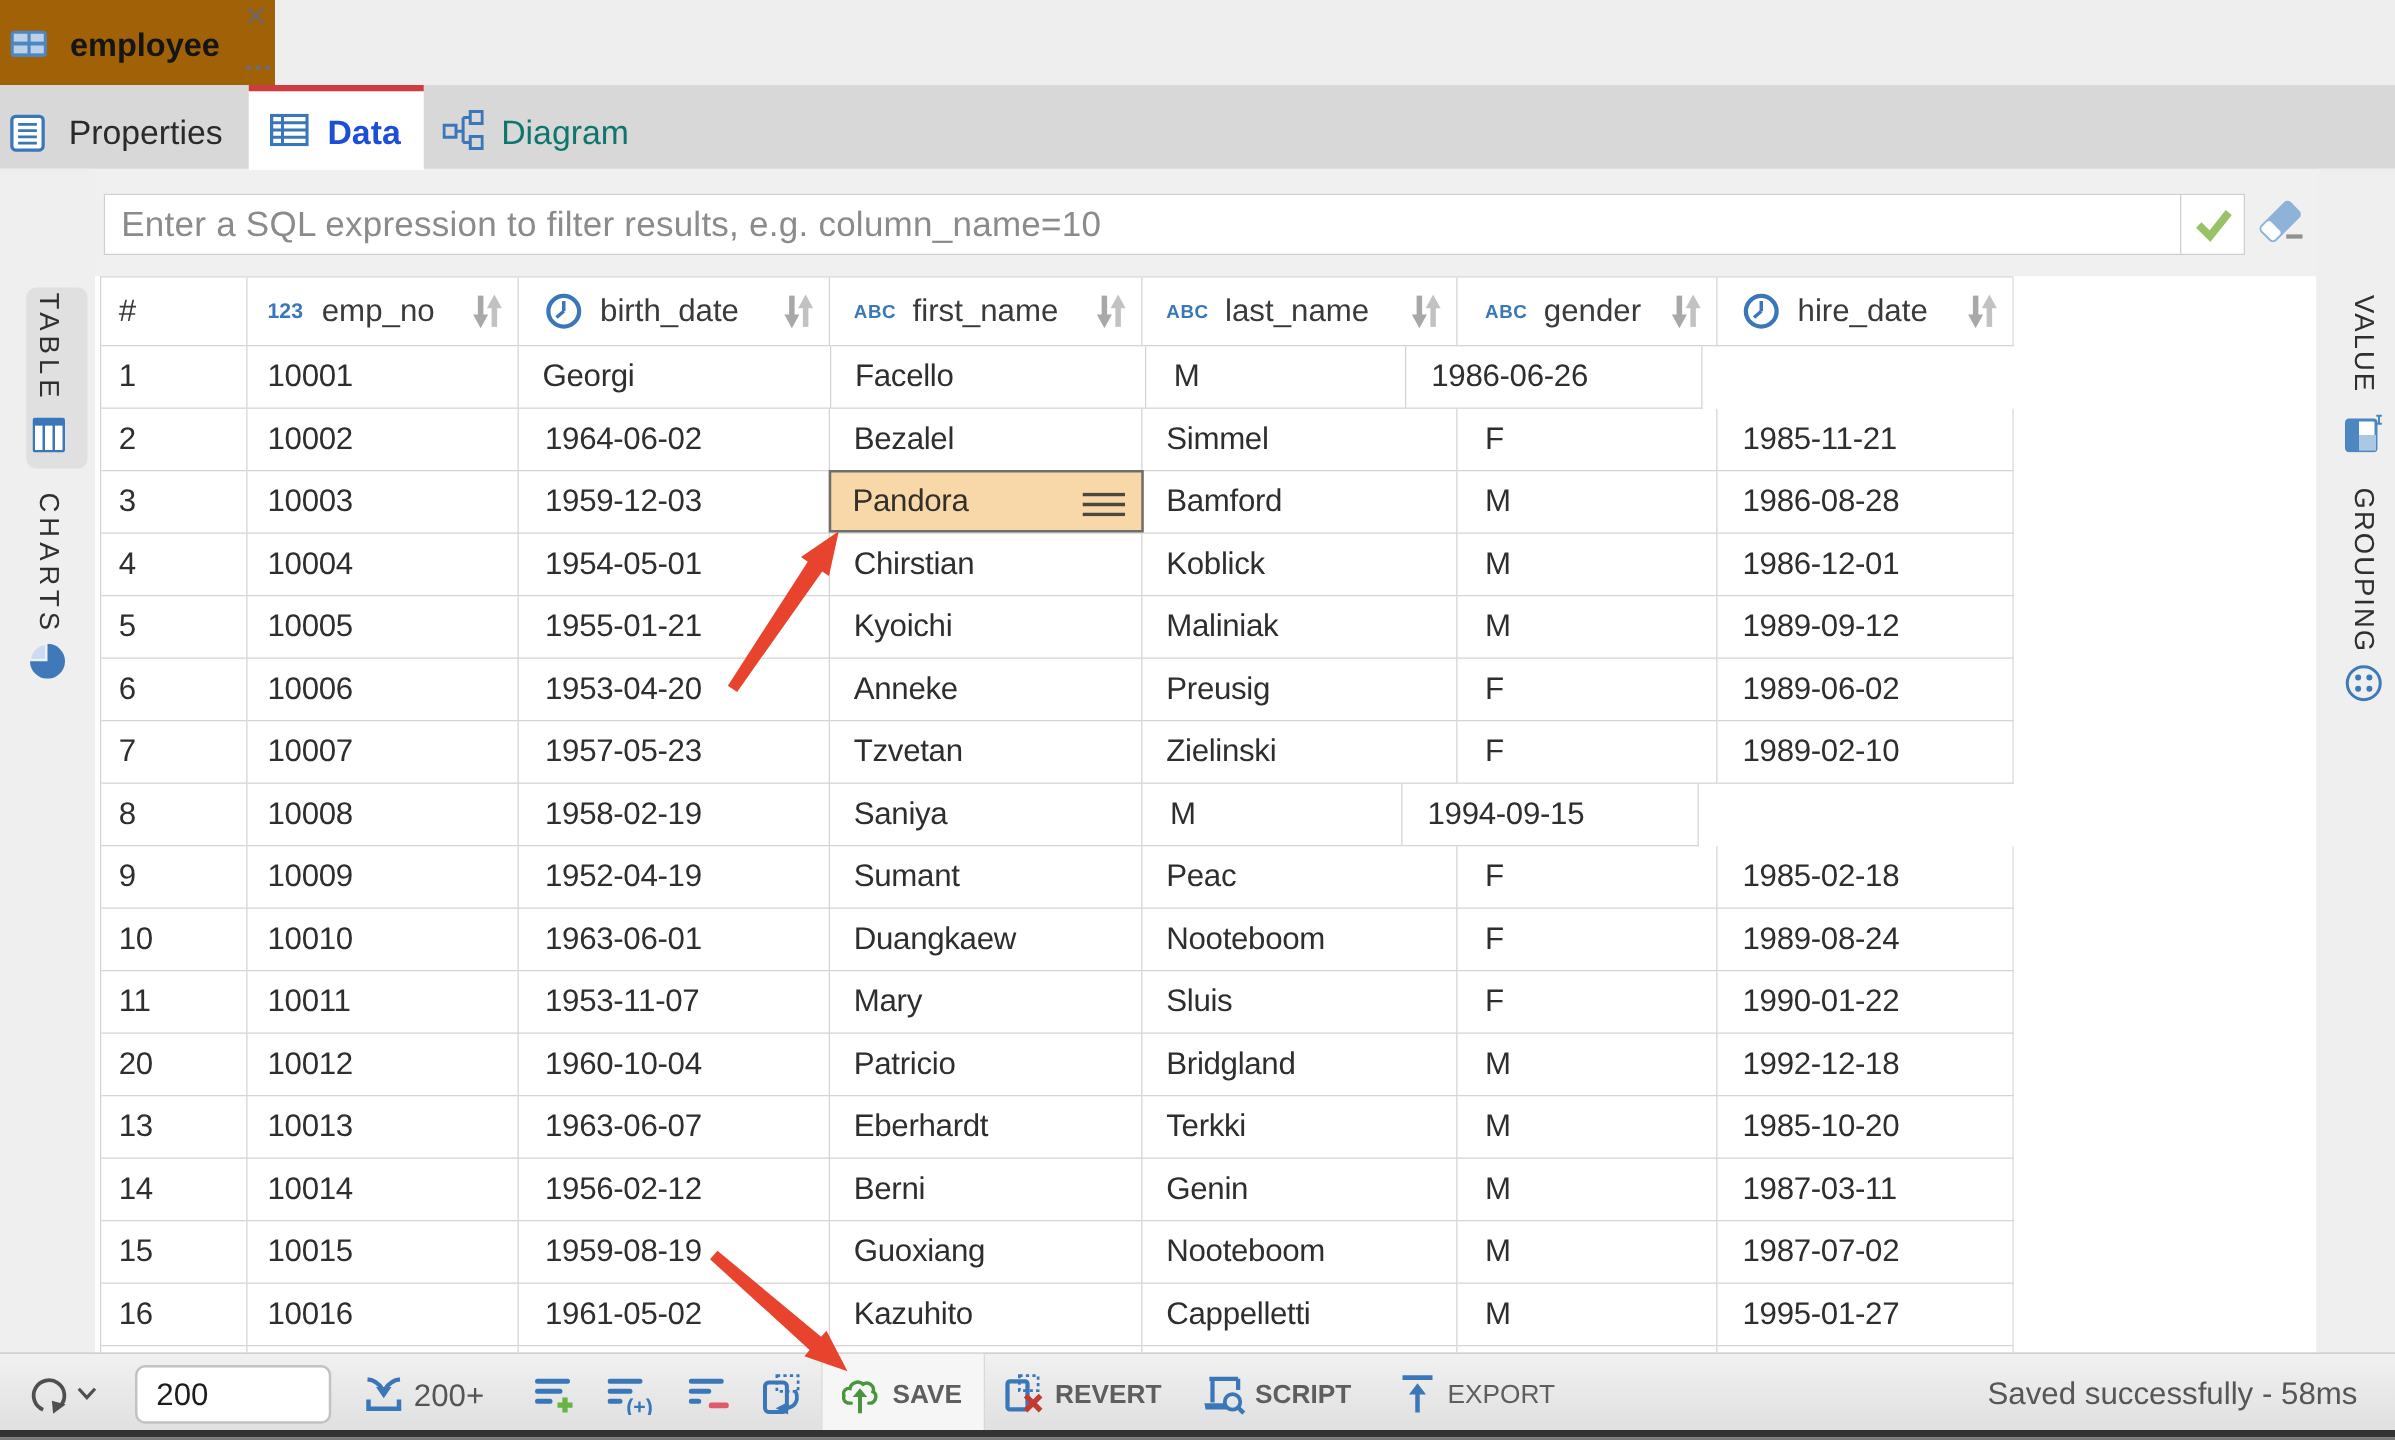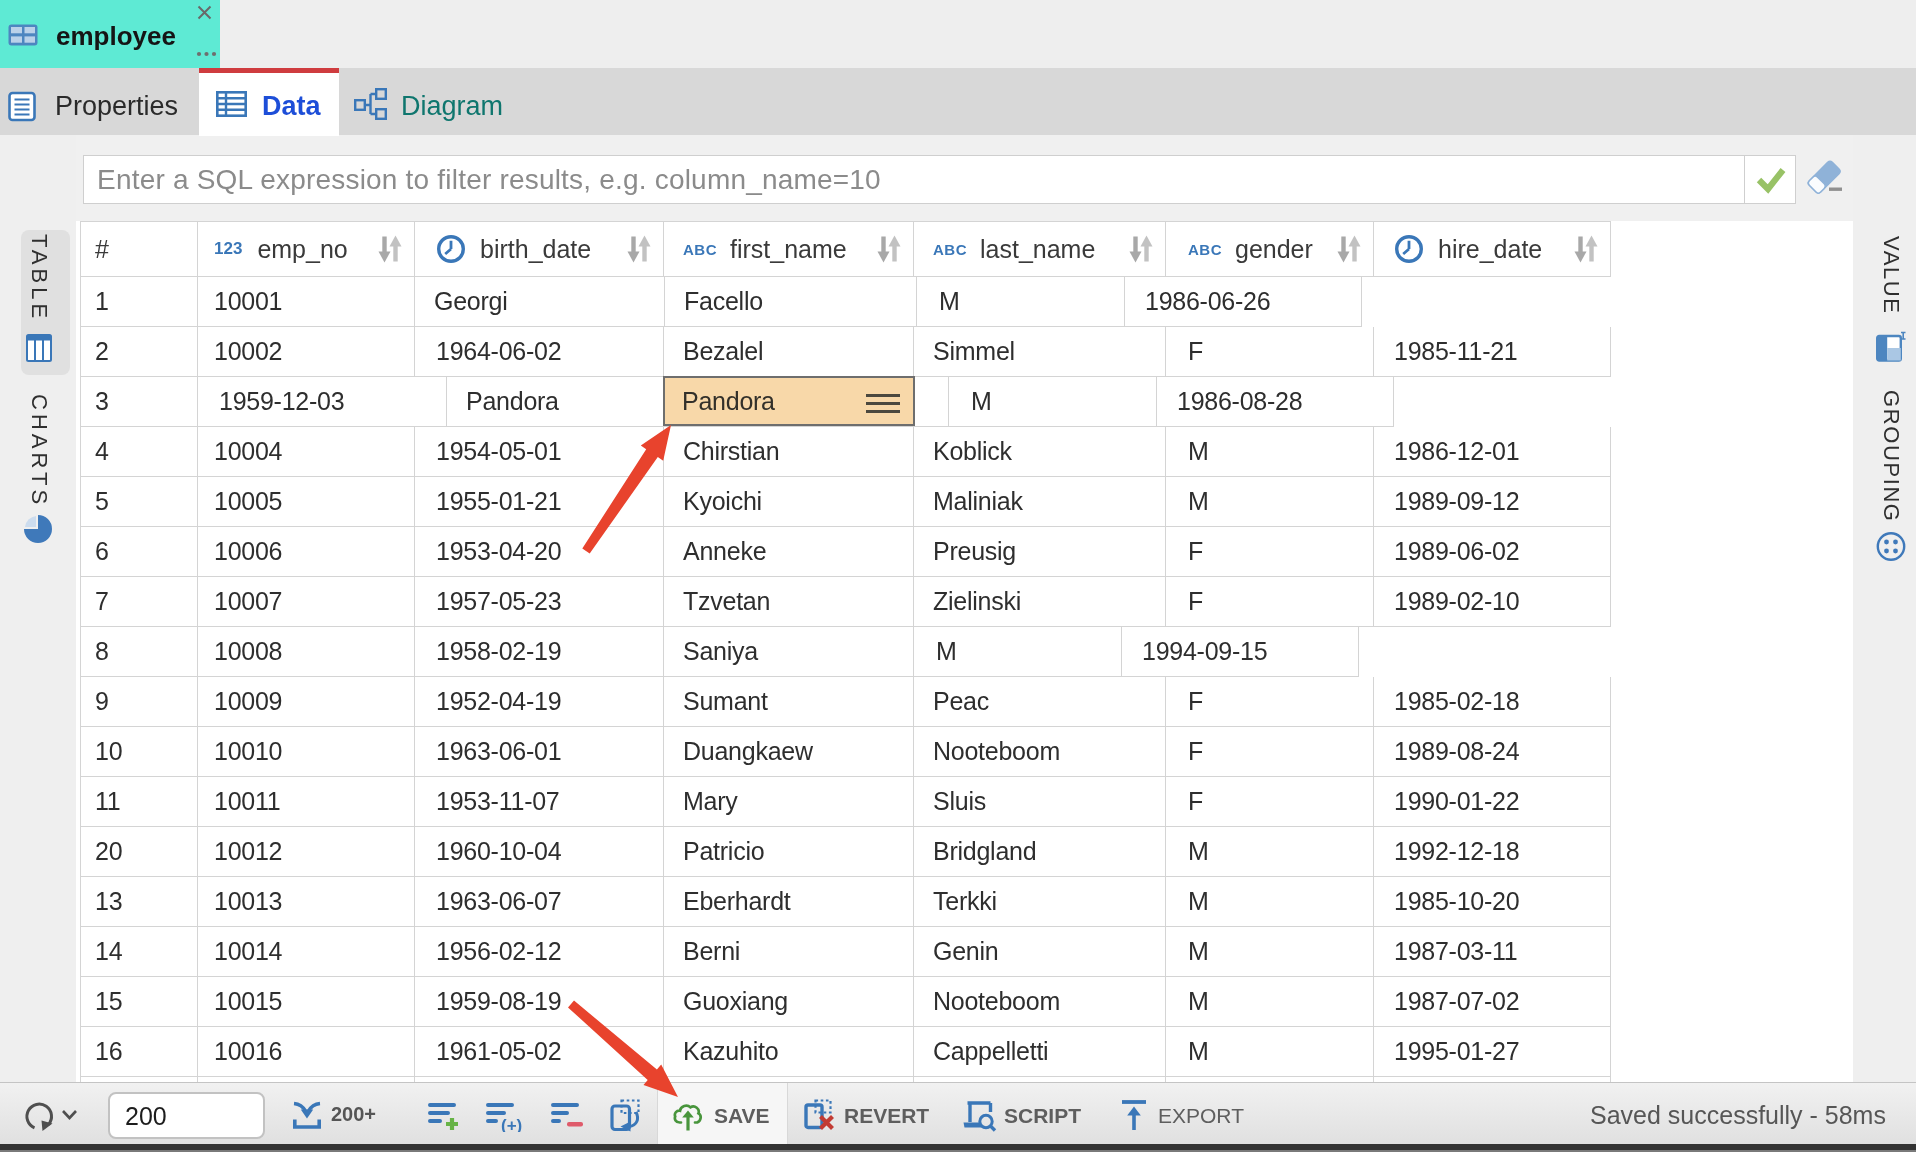--- a/index.html
+++ b/index.html
@@ -9,21 +9,21 @@
 .hl { font-size:25px; color:#3a3a3a; }
 .dr { display:flex; height:50px; }
 .dc { display:flex; align-items:center; font-size:25px; letter-spacing:-0.25px; color:#2e2e2e; border-right:1px solid #d4d4d4; border-bottom:1px solid #d4d4d4; flex:none; overflow:hidden; }
 .sort { flex:none; }
 .vtab { writing-mode:vertical-rl; font-size:22px; letter-spacing:4px; color:#2f2f2f; }
 .vtabr { writing-mode:vertical-rl; font-size:22px; letter-spacing:1.6px; color:#2f2f2f; }
 </style></head>
 <body>
 
 <div class="abs" style="left:0;top:0;width:1916px;height:68px;background:#eeeeee"></div>
-<div class="abs" style="left:0;top:0;width:220px;height:68px;background:#5eead4">
+<div class="abs" style="left:0;top:0;width:220px;height:68px;background:#a16207">
   <svg class="abs" style="left:8px;top:24px" width="30" height="22" viewBox="0 0 30 22">
     <rect x="0.5" y="0.5" width="29" height="21" rx="3" fill="#4d86c0"></rect>
     <g fill="#bad1e9">
       <rect x="3" y="3" width="11" height="6.3"></rect>
         <rect x="16.5" y="3" width="10.5" height="6.3"></rect>
       <rect x="3" y="12.4" width="11" height="6.3"></rect>
         <rect x="16.5" y="12.4" width="10.5" height="6.3"></rect>
     </g>
   </svg>
   <span class="abs" style="left:56px;top:21px;font-size:26px;font-weight:700;color:#151515">employee</span>
@@ -201,20 +201,21 @@
       <div class="dc" style="width:117px;padding-left:14px">2</div>
       <div class="dc" style="width:217px;padding-left:16px">10002</div>
       <div class="dc" style="width:249px;padding-left:21px">1964-06-02</div>
       <div class="dc" style="width:250px;padding-left:19px">Bezalel</div>
       <div class="dc" style="width:252px;padding-left:19px">Simmel</div>
       <div class="dc" style="width:208px;padding-left:22px">F</div>
       <div class="dc" style="width:237px;padding-left:20px">1985-11-21</div>
     </div>
 <div class="dr">
       <div class="dc" style="width:117px;padding-left:14px">3</div>
+      <div class="dc" style="width:217px;padding-left:16px">10003</div>
       <div class="dc" style="width:249px;padding-left:21px">1959-12-03</div>
       <div class="dc" style="width:250px;padding-left:19px">Pandora</div>
       <div class="dc" style="width:252px;padding-left:19px">Bamford</div>
       <div class="dc" style="width:208px;padding-left:22px">M</div>
       <div class="dc" style="width:237px;padding-left:20px">1986-08-28</div>
     </div>
 <div class="dr">
       <div class="dc" style="width:117px;padding-left:14px">4</div>
       <div class="dc" style="width:217px;padding-left:16px">10004</div>
       <div class="dc" style="width:249px;padding-left:21px">1954-05-01</div>
@@ -394,21 +395,21 @@
 
 <div class="abs" style="left:108px;top:1092px;width:157px;height:47px;background:#fff;border:2px solid #c2c2c2;border-radius:8px">
   <span class="abs" style="left:15px;top:8px;font-size:25px;color:#1d1d1d">200</span>
 </div>
 
 <svg class="abs" style="left:291px;top:1100px" width="32" height="31" viewBox="0 0 32 31">
   <path d="M3.8 19.5 V27 H28.2 V19.5" fill="none" stroke="#3a77b8" stroke-width="3.6"></path>
   <path d="M3 3.5 C8.5 4 12 6.5 15 11.5 M29 3.5 C23.5 4 20 6.5 17 11.5" fill="none" stroke="#3a77b8" stroke-width="3.3"></path>
   <polygon points="9.8,9.5 22.2,9.5 16,18.5" fill="#3a77b8"></polygon>
 </svg>
-<span class="abs" style="left:331px;top:1103px;font-size:20px;font-weight:700;color:#555">200+</span>
+<span class="abs" style="left:331px;top:1103px;font-size:25px;font-weight:400;color:#555">200+</span>
 
 <svg class="abs" style="left:428px;top:1102px" width="34" height="30" viewBox="0 0 34 30">
   <g stroke="#3a77b8" stroke-width="4" stroke-linecap="round">
     <path d="M2 3 H26 M2 11 H20 M2 19 H12"></path>
   </g>
   <path d="M24 16 V28 M18 22 H30" stroke="#67b346" stroke-width="4.2"></path>
 </svg>
 
 <svg class="abs" style="left:486px;top:1102px" width="40" height="30" viewBox="0 0 40 30">
   <g stroke="#3a77b8" stroke-width="4" stroke-linecap="round">

